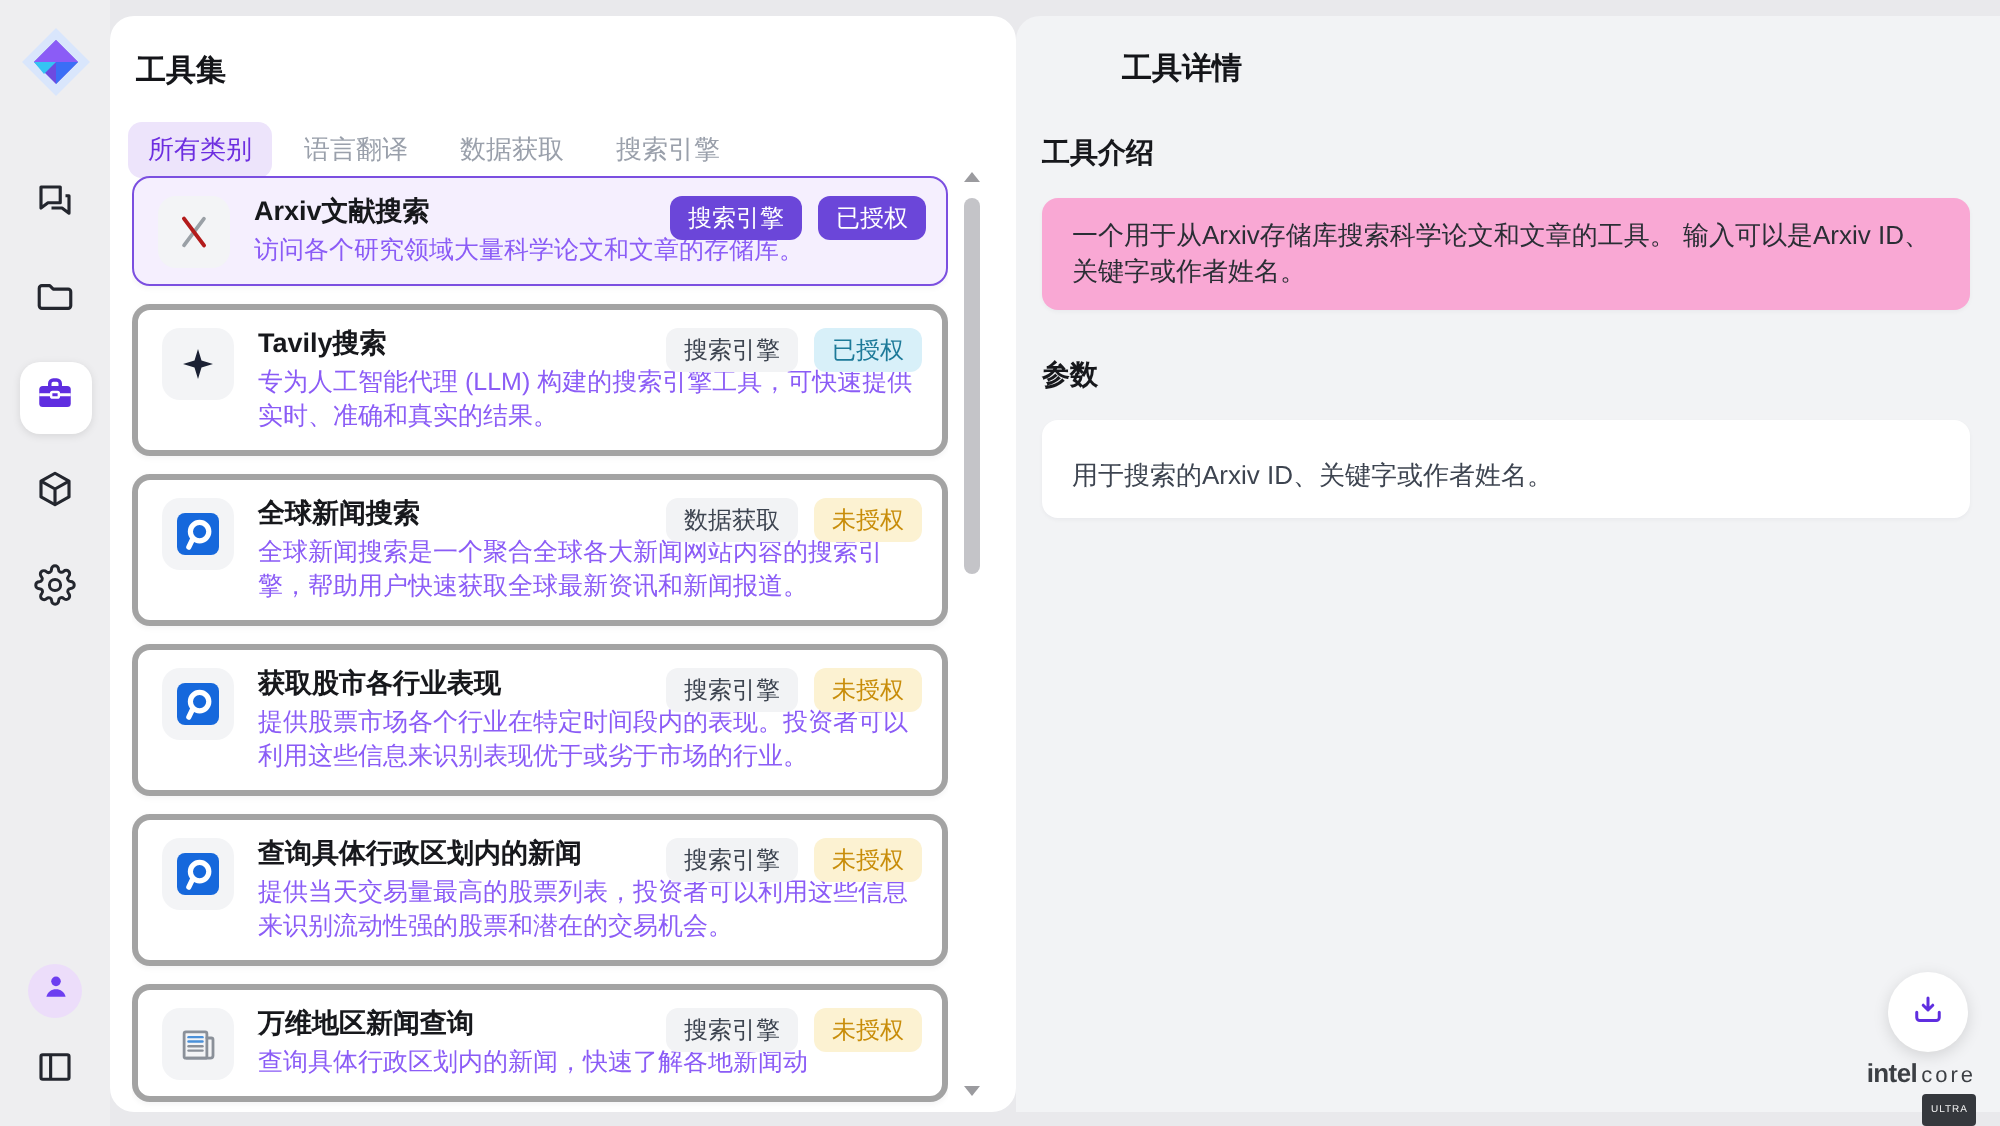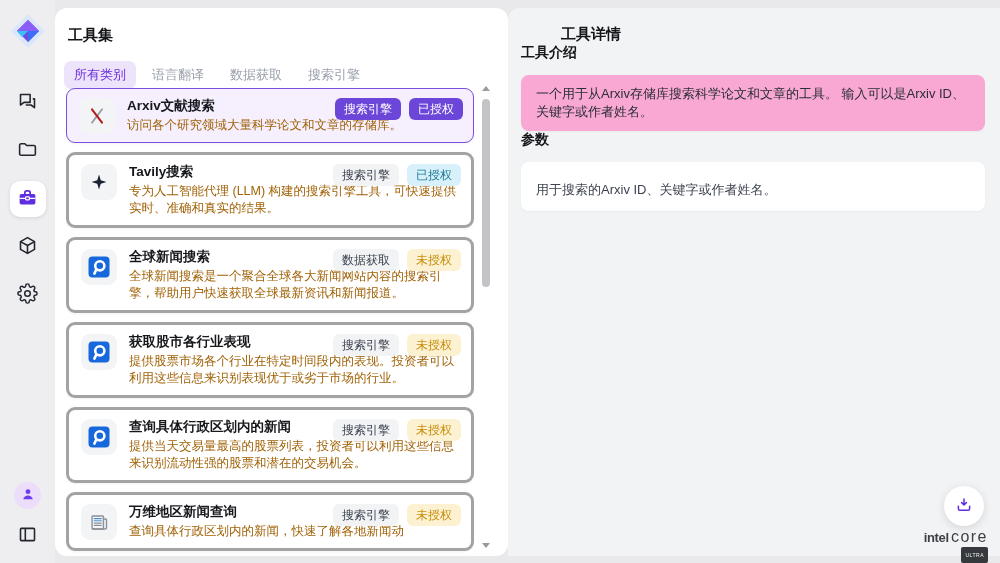--- a/index.html
+++ b/index.html
@@ -64,21 +64,21 @@
   .tool-card.selected {
     background:#f5effe; border:1.5px solid #7b4fe0;align-items:center;
   }
   .tool-icon {
     width:36px; height:36px; border-radius:9px; background:#f3f4f6;
     display:flex; align-items:center; justify-content:center; flex-shrink:0;
     margin-top:1px;
   }
   .tool-body { flex:1; min-width:0; }
   .tool-name { font-size:13.5px; font-weight:700; line-height:18px; margin-bottom:2px; color:#17181c; }
-  .tool-desc { font-size:12.5px; line-height:17px; color:#a16207; }
+  .tool-desc { font-size:12.5px; line-height:17px; color:#8b5cf6; }
   .badges { position:absolute; right:10px; top:9px; display:flex; gap:8px; }
   .badge {
     font-size:12px; line-height:14px; padding:4px 9px; border-radius:6px; white-space:nowrap;
   }
   .badge-solid { background:#6b46d9; color:#ffffff; }
   .badge-gray  { background:#f2f3f5; color:#3d4450; }
   .badge-cyan  { background:#d8f0f9; color:#1d7a99; }
   .badge-amber { background:#fcf2d2; color:#c88d0a; }
 
   
@@ -91,21 +91,21 @@
   .sb-arrow-down { bottom:0; border-top:5px solid #9b9b9f; }
   .sb-thumb { position:absolute; left:1px; top:13px; width:8px; height:188px; background:#c4c4c8; border-radius:4px; }
 
   
   .detail-panel {
     position:absolute; left:508px; top:8px; width:492px; height:548px;
     background:#f2f3f5; border-radius:12px 0 0 0;
     padding:17px 15px 0 13px;
   }
   .detail-title { font-size:15px; font-weight:700; color:#141519;margin-left:40px; }
-  .section-heading { font-size:14px; font-weight:700; color:#17181c; }
+  .section-heading { font-size:14px; font-weight:700; color:#17181c; margin-top:24px; }
   .intro-card {
     margin-top:13px; background:#f9a8d4; border-radius:8px;
     padding:10px 15px; font-size:13px; color:#2a2e35; line-height:18px;
     box-shadow:0 1px 2px rgba(20,20,40,.04);
   }
   .param-card {
     margin-top:13px; background:#fff; border-radius:8px;
     padding:12px 15px; box-shadow:0 1px 2px rgba(20,20,40,.04);
   }
   .param-head { display:flex; align-items:baseline; gap:7px; }
@@ -117,21 +117,21 @@
   
   .fab-download {
     position:absolute; left:944px; top:486px; width:40px; height:40px;
     border-radius:50%; background:#ffffff; box-shadow:0 2px 8px rgba(0,0,0,.13);
     display:flex; align-items:center; justify-content:center; cursor:pointer; border:none;
   }
   .fab-download svg { width:18px; height:18px; }
   .brand { position:absolute; right:12px; top:530px; text-align:right; line-height:14px; }
   .brand-row { display:flex; align-items:baseline; gap:2px; justify-content:flex-end; }
   .brand-intel { font-size:13px; font-weight:700; color:#3c3f44; letter-spacing:-0.3px; }
-  .brand-core { font-size:16px; font-weight:500; color:#3c3f44; letter-spacing:1.5px; }
+  .brand-core { font-size:11px; font-weight:500; color:#3c3f44; letter-spacing:1.5px; }
   .brand-badge {
     display:inline-block; margin-top:1px; background:#35383d; color:#f2f2f2;
     font-size:5px; letter-spacing:.5px; padding:1px 4px; border-radius:2px;
   }
 </style>
 </head>
 <body>
 
 <div class="rail">
   <div class="logo">

